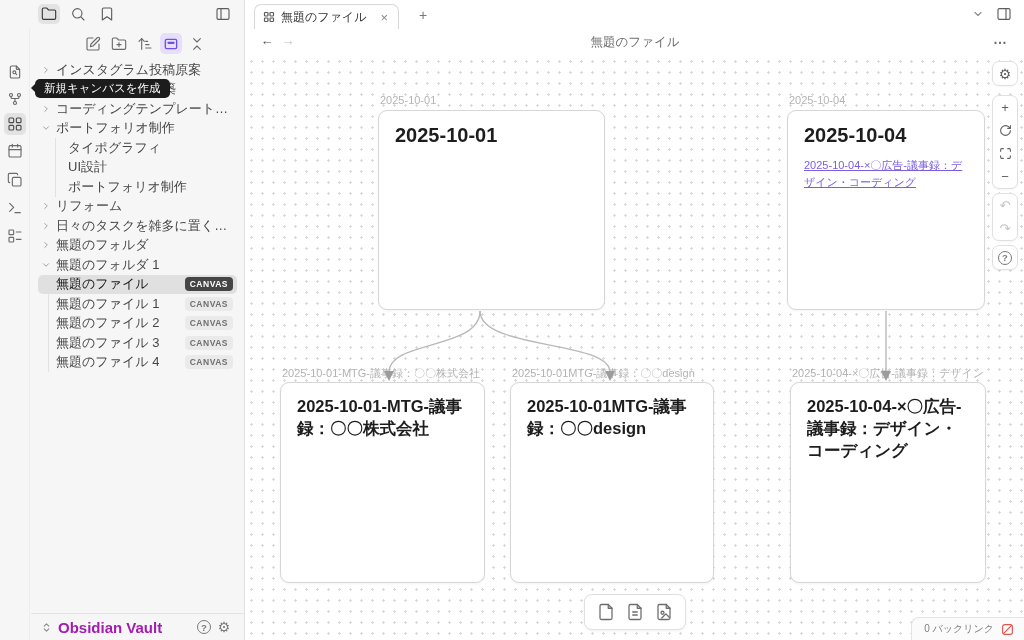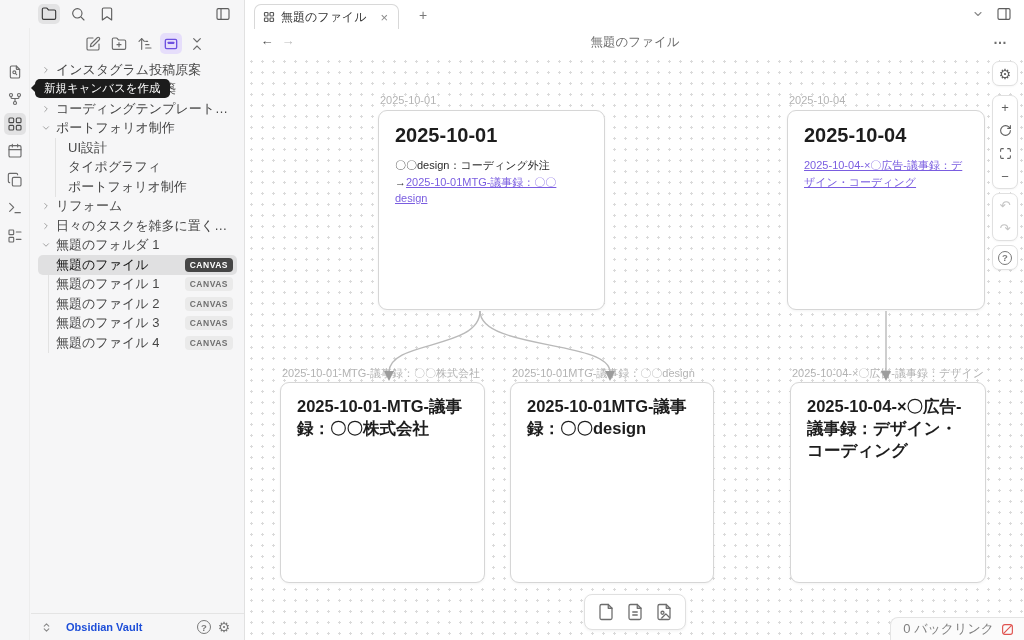--- a/index.html
+++ b/index.html
@@ -37,21 +37,21 @@
     background:#eaeaea; color:#6f6f6f; border-radius:4px; padding:2px 5px; flex:none; }
   .row.sel .badge { background:#454545; color:#fff; }
   .masked-label { margin-left:109px; }
 
   .tooltip { position:absolute; left:35px; top:79px; height:19px; line-height:19px; padding:0 9px;
     background:#1c1c1c; color:#fff; font-size:11.5px; border-radius:5px; z-index:60; white-space:nowrap; }
   .tooltip:before { content:""; position:absolute; left:-8px; top:5px; border:4px solid transparent; border-right-color:#1c1c1c; }
 
   .vault-bar { position:absolute; bottom:0; left:31px; right:0; height:27px; border-top:1px solid #e4e4e4;
     display:flex; align-items:center; padding:0 10px; }
-  .vault-name { font-size:11px; font-weight:bold; color:#1d4ed8; margin-left:14px; }
+  .vault-name { font-size:15px; font-weight:bold; color:#a21caf; margin-left:6px; }
   .vault-bar .spacer { flex:1; }
   .vbtn { width:20px; height:20px; display:flex; align-items:center; justify-content:center; color:#7a7a7a; }
   .qmark { width:14px; height:14px; border:1.4px solid #7a7a7a; border-radius:50%; font-size:9.5px; font-weight:bold;
     display:flex; align-items:center; justify-content:center; color:#7a7a7a; }
   .gearglyph { font-size:14px; line-height:1; }
 
   
   .main { position:absolute; left:246px; top:0; right:0; bottom:0; background:#fff; }
   .tabbar { position:absolute; top:0; left:0; right:0; height:28px; }
   .tab { position:absolute; left:8px; top:4px; width:145px; height:25px; background:#fff;
@@ -93,21 +93,21 @@
   .cbtn .glyph { font-size:14px; line-height:1; }
 
   .addbar { position:absolute; left:338px; top:538px; width:102px; height:36px; background:#fff;
     border:1px solid #e0e0e0; border-radius:8px; box-shadow:0 1px 3px rgba(0,0,0,.06);
     display:flex; align-items:center; justify-content:space-around; padding:0 6px; z-index:5; }
   .addbar .abtn { width:26px; height:26px; display:flex; align-items:center; justify-content:center; color:#6d6d6d; border-radius:5px; }
 
   .status { position:absolute; right:0; bottom:0; height:23px; background:#fbfbfb; border:1px solid #e4e4e4;
     border-right:none; border-bottom:none; border-top-left-radius:8px; display:flex; align-items:center;
     gap:7px; padding:0 10px 0 12px; z-index:6; }
-  .status .stext { font-size:13px; color:#7f7f7f; }
+  .status .stext { font-size:10px; color:#7f7f7f; }
   .status .sicon { color:#e0534f; display:flex; }
 </style>
 </head>
 <body>
 
 <div class="left">
 
   <div class="side-top">
     <div class="tbtn active">
       <span>
@@ -276,44 +276,52 @@
     <div class="row">
       <span class="chev">
           <svg class="ic" viewBox="0 0 24 24">
             <path d="M6 9l6 6 6-6"></path>
           </svg>
         </span>
       <span class="rlabel">ポートフォリオ制作</span>
     </div>
     <div class="kids">
       <div class="row">
+          <span class="rlabel">タイポグラフィ</span>
+        </div>
+      <div class="row">
           <span class="rlabel">UI設計</span>
         </div>
       <div class="row">
-          <span class="rlabel">タイポグラフィ</span>
-        </div>
-      <div class="row">
           <span class="rlabel">ポートフォリオ制作</span>
         </div>
     </div>
     <div class="row">
       <span class="chev">
           <svg class="ic" viewBox="0 0 24 24">
             <path d="M9 6l6 6-6 6"></path>
           </svg>
         </span>
       <span class="rlabel">リフォーム</span>
     </div>
     <div class="row">
       <span class="chev">
           <svg class="ic" viewBox="0 0 24 24">
             <path d="M9 6l6 6-6 6"></path>
           </svg>
         </span>
       <span class="rlabel">日々のタスクを雑多に置くところ</span>
+    </div>
+    <div class="row">
+      <span class="chev">
+          <svg class="ic" viewBox="0 0 24 24">
+            <path d="M9 6l6 6-6 6"></path>
+          </svg>
+        </span>
+      <span class="rlabel">無題のフォルダ</span>
     </div>
     <div class="row">
       <span class="chev">
           <svg class="ic" viewBox="0 0 24 24">
             <path d="M6 9l6 6 6-6"></path>
           </svg>
         </span>
       <span class="rlabel">無題のフォルダ 1</span>
     </div>
     <div class="kids-files">
@@ -391,22 +399,20 @@
     <div class="vtitle">無題のファイル</div>
     <div class="more-btn">…</div>
   </div>
 
   <div class="canvas">
 
     <div class="card" style="left:132px;top:54px;width:227px;height:200px">
       <div class="card-label">2025-10-01</div>
       <div class="card-title-lg">2025-10-01</div>
       <div class="card-body">
-        <p><span>〇〇design：コーディング外注</span><br>
-          <span>→</span><a class="wlink">2025-10-01MTG-議事録：〇〇design</a></p>
       </div>
     </div>
 
     <div class="card" style="left:541px;top:54px;width:198px;height:200px">
       <div class="card-label">2025-10-04</div>
       <div class="card-title-lg">2025-10-04</div>
       <div class="card-body">
         <p><a class="wlink">2025-10-04-×〇広告-議事録：デザイン・コーディング</a></p>
       </div>
     </div>

